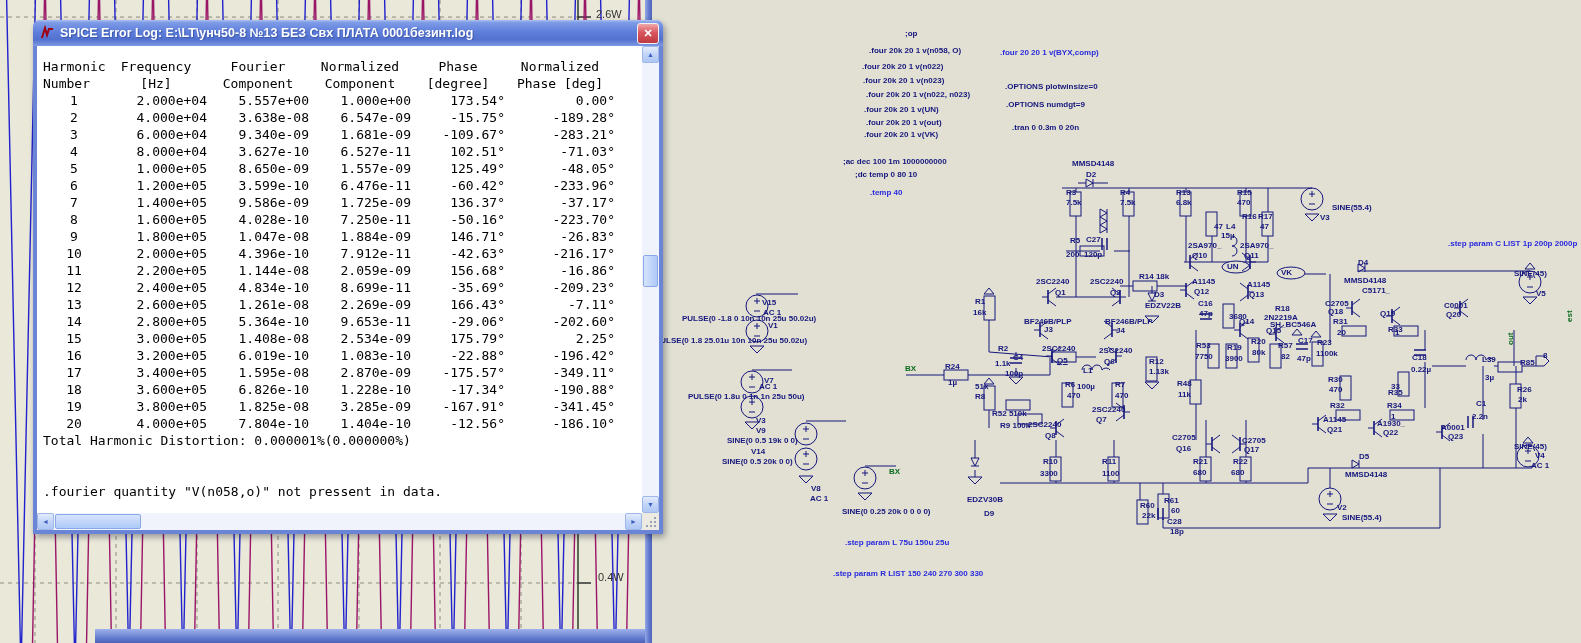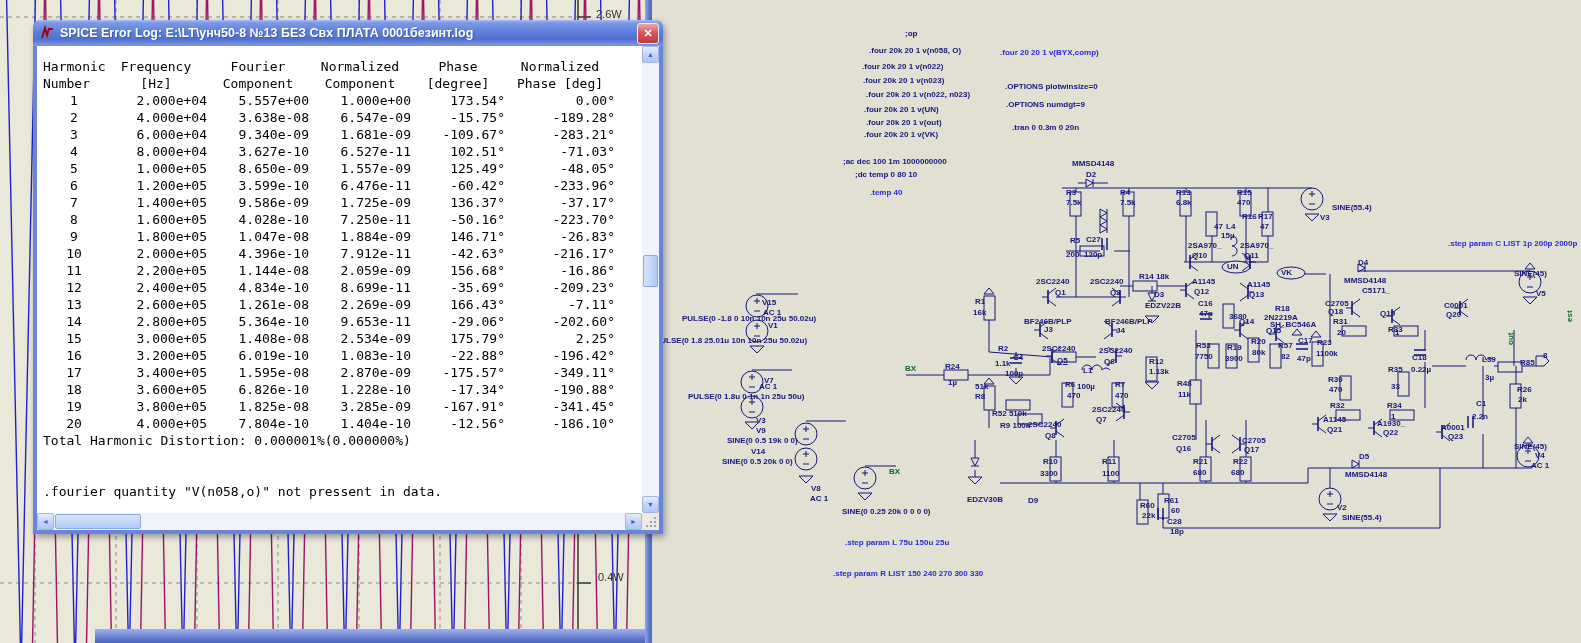--- a/index.html
+++ b/index.html
@@ -591,21 +591,21 @@
         <span class="slbl c0" style="left: 1170px; top: 527px; color: rgb(22, 22, 126);">18p</span>
         <span class="slbl c0" style="left: 1298px; top: 336px; color: rgb(22, 22, 126);">C17</span>
         <span class="slbl c0" style="left: 1297px; top: 354px; color: rgb(22, 22, 126);">47p</span>
         <span class="slbl c0" style="left: 1317px; top: 338px; color: rgb(22, 22, 126);">R23</span>
         <span class="slbl c0" style="left: 1316px; top: 349px; color: rgb(22, 22, 126);">1100k</span>
         <span class="slbl c0" style="left: 1328px; top: 375px; color: rgb(22, 22, 126);">R30</span>
         <span class="slbl c0" style="left: 1329px; top: 385px; color: rgb(22, 22, 126);">470</span>
         <span class="slbl c0" style="left: 1330px; top: 401px; color: rgb(22, 22, 126);">R32</span>
         <span class="slbl c0" style="left: 1323px; top: 415px; color: rgb(22, 22, 126);">A1145</span>
         <span class="slbl c0" style="left: 1327px; top: 425px; color: rgb(22, 22, 126);">Q21</span>
-        <span class="slbl c0" style="left: 1388px; top: 365px; color: rgb(22, 22, 126); text-align: center;">R35</span>
+        <span class="slbl c0" style="left: 1388px; top: 388px; color: rgb(22, 22, 126); text-align: center;">R35</span>
         <span class="slbl c0" style="left: 1391px; top: 382px; color: rgb(22, 22, 126);">33</span>
         <span class="slbl c0" style="left: 1387px; top: 401px; color: rgb(22, 22, 126);">R34</span>
         <span class="slbl c0" style="left: 1391px; top: 412px; color: rgb(22, 22, 126);">1</span>
         <span class="slbl c0" style="left: 1377px; top: 419px; color: rgb(22, 22, 126);">A1930_</span>
         <span class="slbl c0" style="left: 1383px; top: 428px; color: rgb(22, 22, 126);">Q22</span>
         <span class="slbl c0" style="left: 1412px; top: 353px; color: rgb(22, 22, 126);">C18</span>
         <span class="slbl c0" style="left: 1411px; top: 365px; color: rgb(22, 22, 126);">0.22µ</span>
         <span class="slbl c0" style="left: 1441px; top: 423px; color: rgb(22, 22, 126);">A0001</span>
         <span class="slbl c0" style="left: 1448px; top: 432px; color: rgb(22, 22, 126);">Q23</span>
         <span class="slbl c0" style="left: 1476px; top: 399px; color: rgb(22, 22, 126);">C1</span>
@@ -638,21 +638,21 @@
         <span class="slbl c0" style="left: 756px; top: 416px; color: rgb(22, 22, 126);">V3</span>
         <span class="slbl c0" style="left: 756px; top: 426px; color: rgb(22, 22, 126);">V9</span>
         <span class="slbl c0" style="left: 727px; top: 436px; color: rgb(22, 22, 126);">SINE(0 0.5 19k 0 0)</span>
         <span class="slbl c0" style="left: 751px; top: 447px; color: rgb(22, 22, 126);">V14</span>
         <span class="slbl c0" style="left: 722px; top: 457px; color: rgb(22, 22, 126);">SINE(0 0.5 20k 0 0)</span>
         <span class="slbl c0" style="left: 811px; top: 484px; color: rgb(22, 22, 126);">V8</span>
         <span class="slbl c0" style="left: 810px; top: 494px; color: rgb(22, 22, 126);">AC 1</span>
         <span class="slbl c0" style="left: 842px; top: 507px; color: rgb(22, 22, 126);">SINE(0 0.25 20k 0 0 0 0)</span>
         <span class="slbl c2" style="left: 889px; top: 467px; color: rgb(10, 107, 30);">BX</span>
         <span class="slbl c2" style="left: 905px; top: 364px; color: rgb(10, 107, 30);">BX</span>
-        <span class="slbl c0" style="left: 984px; top: 496px; color: rgb(22, 22, 126); margin-left: 44px;">D9</span>
+        <span class="slbl c0" style="left: 984px; top: 509px; color: rgb(22, 22, 126);">D9</span>
         <span class="slbl c0" style="left: 967px; top: 495px; color: rgb(22, 22, 126);">EDZV30B</span>
         <span class="slbl c2 vert" style="left: 1506px; top: 345px; color: rgb(10, 107, 30);">out</span>
         <span class="slbl c2 vert" style="left: 1565px; top: 322px; color: rgb(10, 107, 30);">est</span>
       </div>
   </div>
   <div id="wf-right-border"></div>
 
   <div id="win">
     <div id="titlebar">
       <svg width="16" height="16" viewBox="0 0 16 16">

